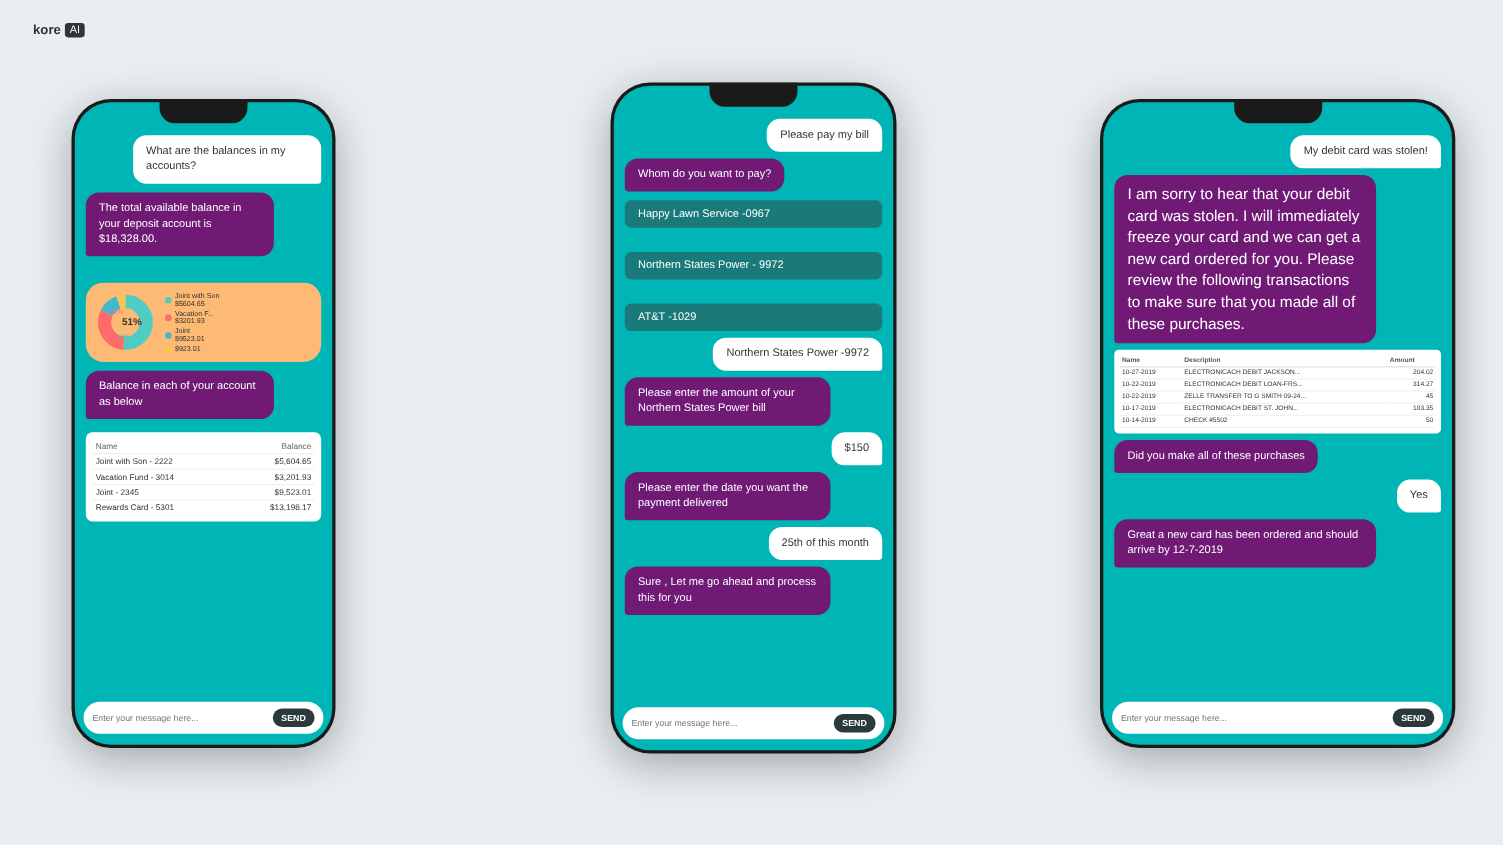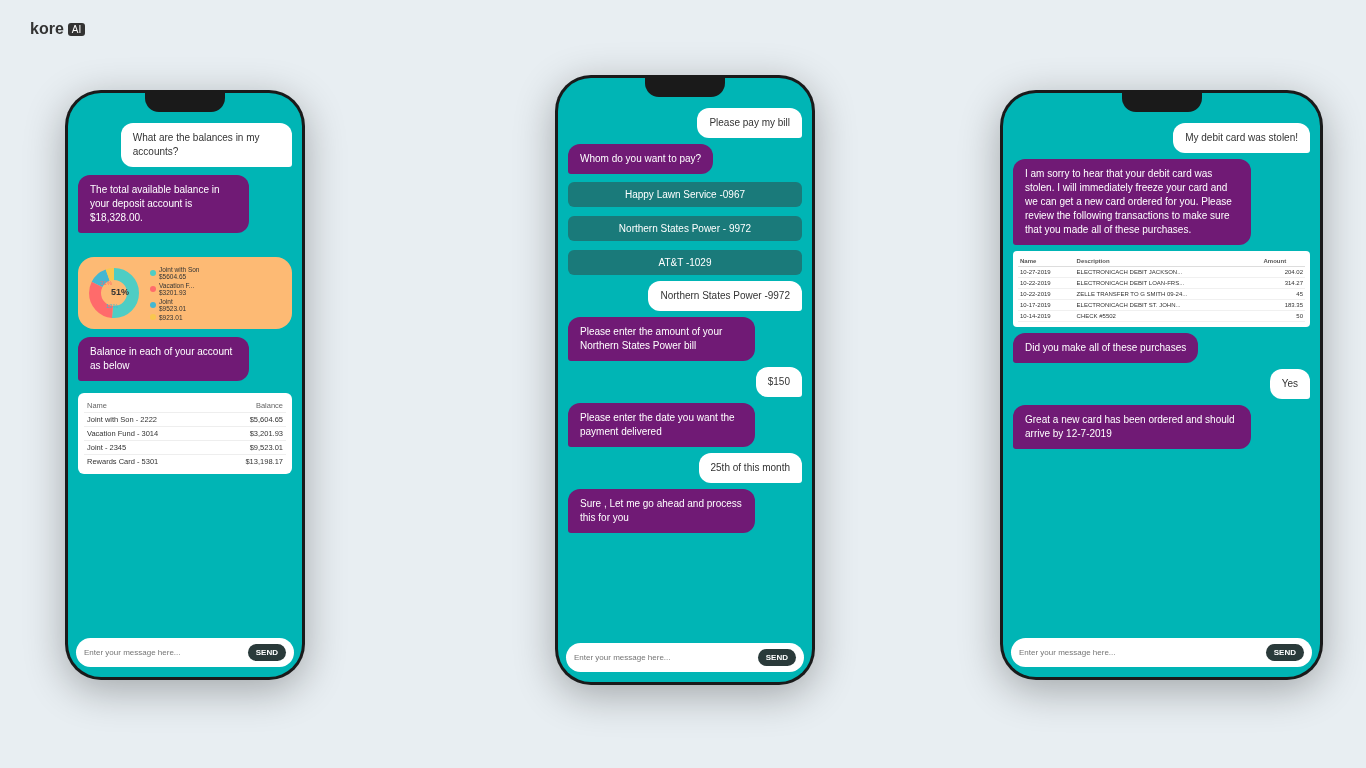--- a/index.html
+++ b/index.html
@@ -15,21 +15,21 @@
     
     .logo {
       position: absolute;
       top: 20px;
       left: 30px;
       display: flex;
       align-items: center;
       gap: 4px;
     }
     .logo-text {
-      font-size: 16px;
+      font-size: 12px;
       font-weight: bold;
       color: #333;
     }
     .logo-ai {
       background: #333;
       color: #fff;
       font-size: 10px;
       padding: 1px 4px;
       border-radius: 3px;
     }
@@ -325,21 +325,21 @@
     <div class="chat-area" style="gap:6px;">
 
       <div class="bubble user">
         <span>Please pay my bill</span>
       </div>
 
       <div class="bubble bot">
         <span>Whom do you want to pay?</span>
       </div>
 
-      <div style="display:flex;flex-direction:column;gap:7px;text-align:center;">
+      <div style="display:flex;flex-direction:column;gap:20px;">
         <div class="pay-option">Happy Lawn Service -0967</div>
         <div class="pay-option">Northern States Power - 9972</div>
         <div class="pay-option">AT&amp;T -1029</div>
       </div>
 
       <div class="bubble user">
         <span>Northern States Power -9972</span>
       </div>
 
       <div class="bubble bot">
@@ -371,21 +371,21 @@
 </div>
 
 <div class="phone phone3">
   <div class="phone-inner">
     <div class="chat-area" style="gap:6px;">
 
       <div class="bubble user">
         <span>My debit card was stolen!</span>
       </div>
 
-      <div class="bubble bot" style="font-size:10px;">
+      <div class="bubble bot" style="font-size:14px;">
         <span>I am sorry to hear that your debit card was stolen. I will immediately freeze your card and we can get a new card ordered for you. Please review the following transactions to make sure that you made all of these purchases.</span>
       </div>
 
       <div class="trans-table">
         <table>
           <thead>
             <tr>
               <th>Name</th>
               <th>Description</th>
               <th>Amount</th>

